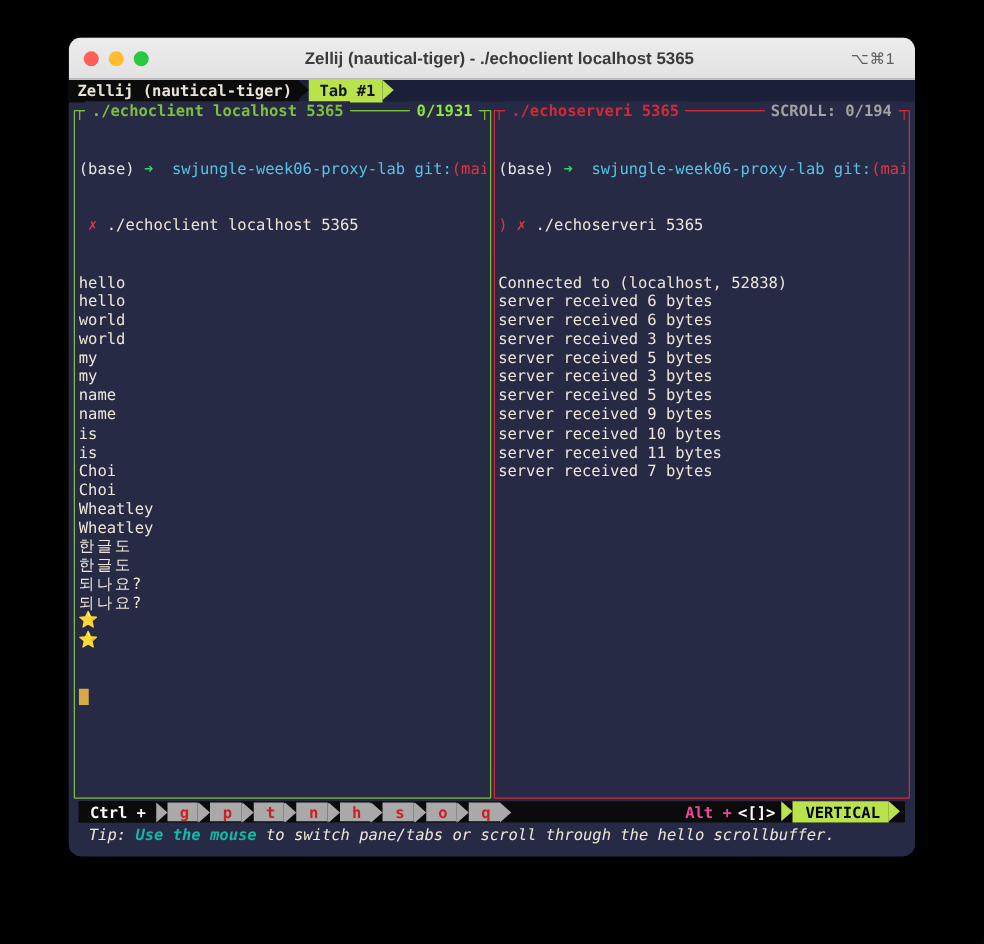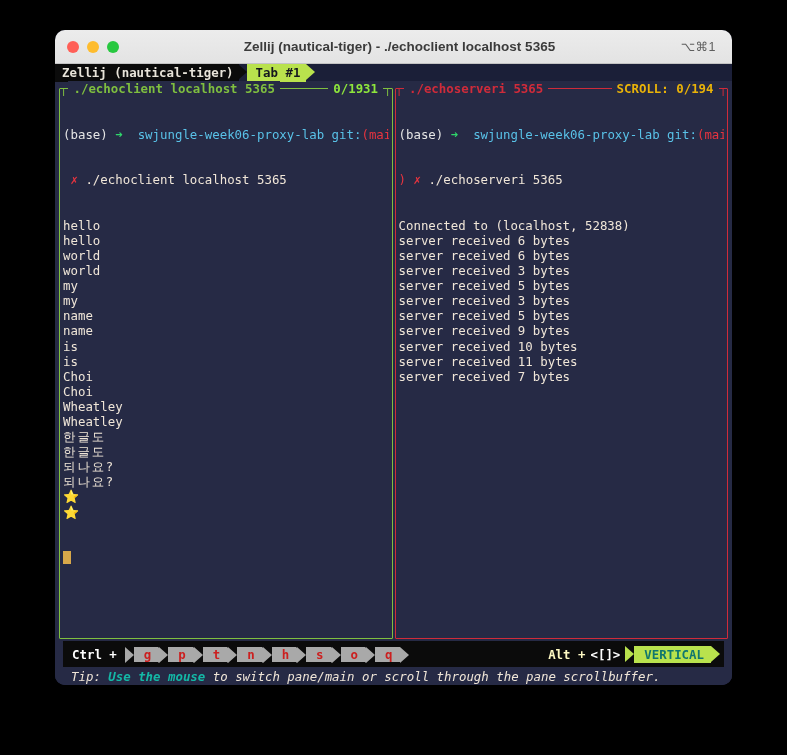--- a/index.html
+++ b/index.html
@@ -169,21 +169,21 @@
     position: relative;
     top: 0px;
   }
   .pane-title .count {
     background: #262a45;
     padding: 0 5px;
   }
   .pane.left  .pane-title { color: #7fbf3f; }
   .pane.left  .pane-title .count { color: #8ee63c; }
   .pane.right .pane-title { color: #d02b3a; }
-  .pane.right .pane-title .count { color: #eab308; }
+  .pane.right .pane-title .count { color: #a3a3a3; }
 
   .pane-content {
     position: absolute;
     left: 4px;
     right: 4px;
     top: 16px;
     bottom: 4px;
     overflow: hidden;
     white-space: pre;
     font-size: 12.4px;
@@ -208,21 +208,21 @@
   }
 
   
   #statusbar {
     position: relative;
     height: 45px;
     background: #262a45;
   }
   #keyrow {
     position: relative;
-    height: 26px;
+    height: 17px;
     background: #0b0b0b;
     display: flex;
     align-items: center;
     font-size: 12.4px;
     font-weight: bold;
     line-height: 17px;
     white-space: nowrap;
     margin: 0 8px;
   }
   .ctrl-label {
@@ -250,26 +250,26 @@
   .keychip::after {
     content: "";
     position: absolute;
     right: -9px; top: 0;
     border-top: 8.5px solid transparent;
     border-bottom: 8.5px solid transparent;
     border-left: 9px solid #a9a9a9;
   }
   .key-spacer { flex: 1; }
 
-  .alt-label { color: #fef9c3; padding-right: 5px; }
+  .alt-label { color: #ec4899; padding-right: 5px; }
   .alt-keys  { color: #ffffff; padding-right: 5px; }
   .mode-chip {
     position: relative;
     background: #b9e24d;
-    color: #0f766e;
+    color: #000000;
     padding: 0 7px 0 10px;
     margin-left: 9px;
     margin-right: 13px;
     line-height: 17px;
     height: 17px;
   }
   .mode-chip::before {
     content: "";
     position: absolute;
     left: -9px; top: 0;
@@ -362,18 +362,18 @@
     <div id="statusbar">
       <div id="keyrow">
         <span class="ctrl-label">Ctrl +</span>
         <span id="keychips"><span class="keychip">g</span><span class="keychip">p</span><span class="keychip">t</span><span class="keychip">n</span><span class="keychip">h</span><span class="keychip">s</span><span class="keychip">o</span><span class="keychip">q</span></span>
         <span class="key-spacer"></span>
         <span class="alt-label">Alt +</span>
         <span class="alt-keys">&lt;[]&gt;</span>
         <span class="mode-chip">VERTICAL</span>
       </div>
       <div id="tiprow">
-        <span>Tip: </span><span class="tip-hl">Use the mouse</span><span> to switch pane/main or scroll through the pane scrollbuffer.</span>
+        <span>Tip: </span><span class="tip-hl">Use the mouse</span><span> to switch pane/tabs or scroll through the hello scrollbuffer.</span>
       </div>
     </div>
 
   </div>
 </div>
 
 </body></html>

